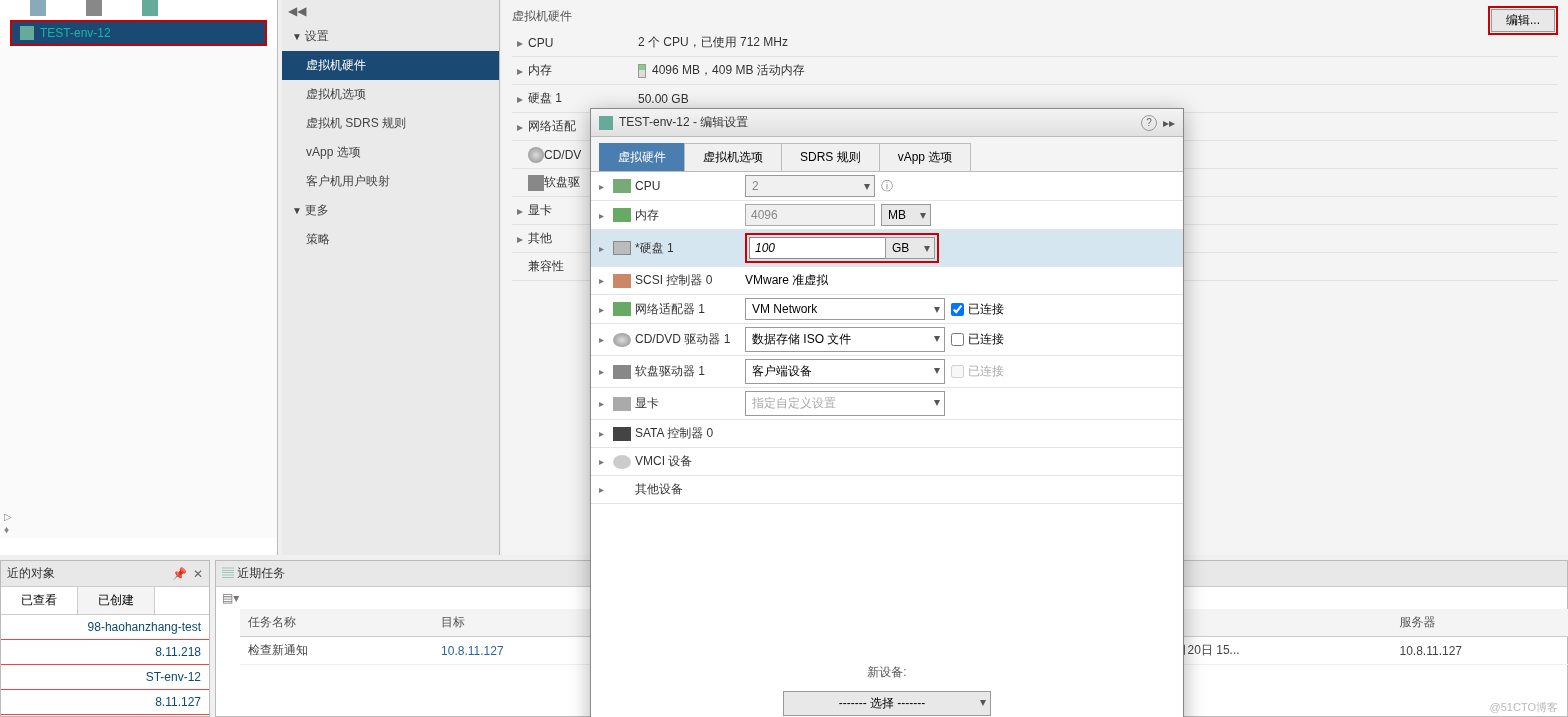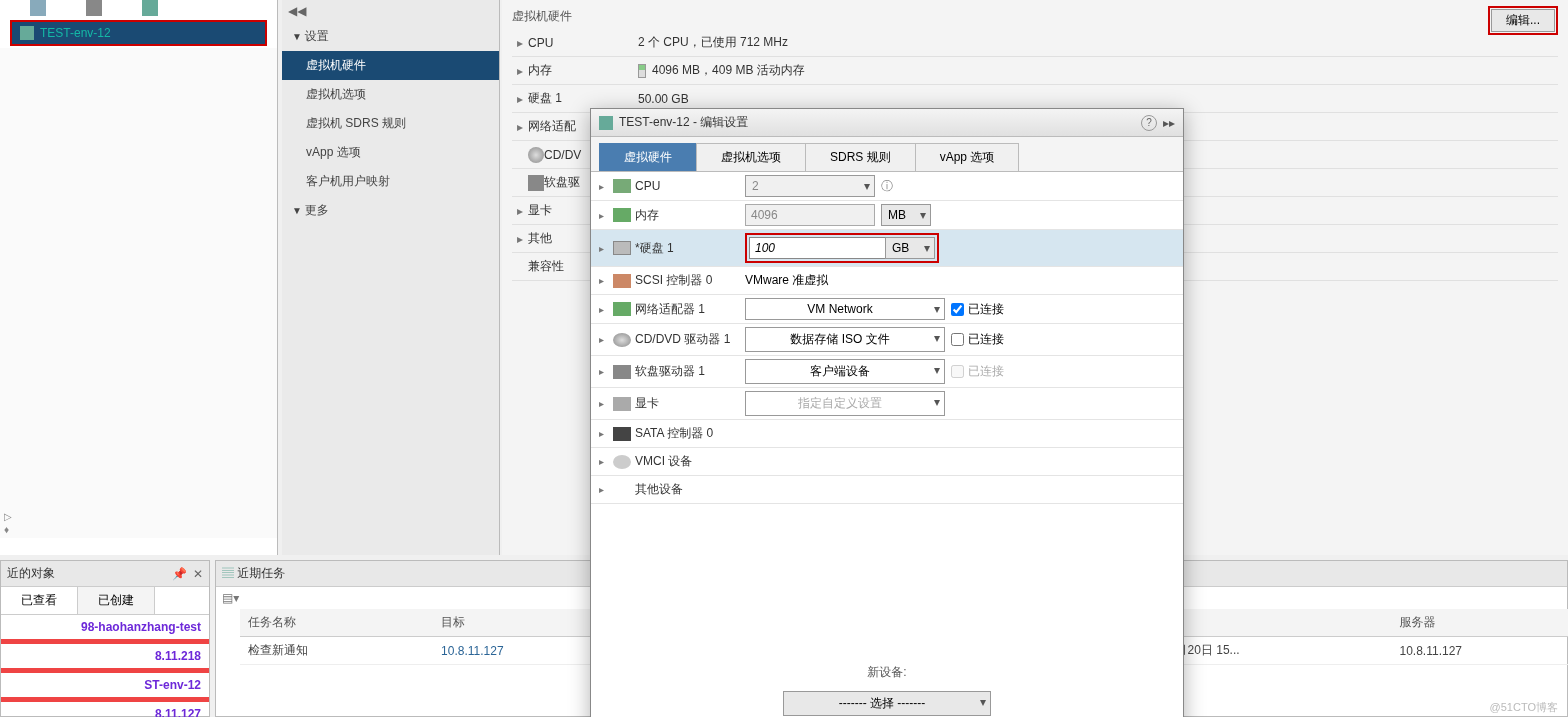--- a/index.html
+++ b/index.html
@@ -37,56 +37,56 @@
 .gear-row { float: right; display: flex; gap: 10px; align-items: center; padding-right: 10px; }
 .gear { color: #777; font-size: 14px; }
 
 
 .recent-obj { position: absolute; left: 0; top: 560px; width: 210px; height: 157px; background: #fff; border: 1px solid #bbb; text-align: right; }
 .panel-hdr { background: #e8e8e8; padding: 4px 6px; color: #333; display: flex; justify-content: space-between; align-items: center; border-bottom: 1px solid #ccc; }
 .panel-hdr .ctrls { display: flex; gap: 6px; color: #666; }
 .tabs-sm { display: flex; border-bottom: 1px solid #ccc; }
 .tab-sm { padding: 5px 20px; cursor: pointer; background: #f4f4f4; border-right: 1px solid #ccc; }
 .tab-sm.active { background: #fff; }
-.obj-list div { padding: 5px 8px; border-bottom: 5px solid #ef4444; color: #6d28d9; cursor: pointer; font-weight: bold; }
+.obj-list div { padding: 5px 8px; border-bottom: 1px solid #ef4444; color: #0c4a6e; cursor: pointer; }
 
 
 .tasks { position: absolute; left: 215px; top: 560px; right: 0; height: 157px; background: #fff; border: 1px solid #bbb; }
 .task-tb { width: 100%; border-collapse: collapse; margin-left: 24px; }
 .task-tb th { text-align: left; padding: 5px 8px; background: #f4f4f4; border-bottom: 1px solid #ccc; color: #555; font-weight: normal; }
 .task-tb td { padding: 5px 8px; border-bottom: 1px solid #eee; color: #444; }
 .task-tb td a { color: #2a6496; text-decoration: none; }
 .check { color: #2a8a2a; }
 
 
 .modal { position: absolute; left: 590px; top: 108px; width: 594px; background: #fff; border: 1px solid #888; box-shadow: 0 4px 20px rgba(0,0,0,.3); }
 .modal-title { background: linear-gradient(#f4f4f4,#e0e0e0); padding: 5px 8px; display: flex; align-items: center; gap: 6px; border-bottom: 1px solid #bbb; }
 .modal-title .vm-ic { width: 14px; height: 14px; background: #6a9; }
 .modal-title .ttl { flex: 1; color: #333; }
 .modal-title .help { width: 16px; height: 16px; border: 1px solid #999; border-radius: 50%; text-align: center; line-height: 14px; color: #666; font-size: 10px; }
 .modal-title .pop { color: #555; }
 .modal-tabs { display: flex; padding: 6px 8px 0 8px; gap: 0; background: #f4f4f4; border-bottom: 1px solid #bbb; }
-.modal-tab { padding: 5px 24px; border: 1px solid #bbb; background: #f0f0f0; cursor: pointer; margin-right: -1px; border-bottom: none; }
+.modal-tab { padding: 5px 18px; border: 1px solid #bbb; background: #f0f0f0; cursor: pointer; margin-right: -1px; border-bottom: none; }
 .modal-tab.active { background: #4a7db0; color: #fff; border-color: #4a7db0; }
 .modal-body { padding: 0; }
 .prop-row { display: flex; align-items: center; border-bottom: 1px solid #e4e4e4; padding: 3px 8px; min-height: 28px; }
 .prop-row .pexp { width: 14px; color: #777; cursor: pointer; font-size: 10px; }
 .prop-row .picon { width: 18px; height: 14px; display: inline-block; margin-right: 4px; }
 .prop-row .plabel { width: 110px; color: #333; }
 .prop-row .pctrl { flex: 1; display: flex; gap: 6px; align-items: center; }
 .prop-row.hl { background: #d6e6f0; }
 .inp { border: 1px solid #aaa; padding: 3px 5px; background: #fff; }
 .inp[disabled] { background: #f0f0f0; color: #888; }
 .spin { width: 130px; display: flex; }
 .spin input { flex: 1; border: 1px solid #888; border-right: none; padding: 3px 5px; font-style: italic; }
 .spin .spbtn { width: 16px; border: 1px solid #888; background: #e8e8e8; display: flex; flex-direction: column; }
 .spin .spbtn span { flex: 1; text-align: center; font-size: 7px; line-height: 8px; cursor: pointer; }
 .sel { border: 1px solid #999; background: #e8e8e8; padding: 3px 16px 3px 6px; position: relative; min-width: 50px; }
 .sel::after { content: "▾"; position: absolute; right: 4px; color: #555; }
-.sel.wide { min-width: 200px; background: #fff; text-align: center; }
+.sel.wide { min-width: 200px; background: #fff; }
 .hd-highlight { border: 2px solid #c00; padding: 2px; display: flex; gap: 6px; }
 .info-ic { color: #888; }
 .chk { display: flex; align-items: center; gap: 4px; }
 .chk input { margin: 0; }
 .newdev { padding: 10px; text-align: center; display: flex; justify-content: center; gap: 10px; align-items: center; flex-direction: column; }
 .newdev .lbl { color: #555; }
 .newdev .sel { width: 208px; text-align: center; }
 .newdev .addbtn { padding: 3px 14px; border: 1px solid #bbb; background: #f0f0f0; color: #aaa; }
 .modal-footer { border-top: 1px solid #ccc; padding: 8px 10px; display: flex; align-items: center; }
 .modal-footer .compat { flex: 1; color: #555; }
@@ -132,20 +132,21 @@
 
 <div class="mid-panel">
   <div class="mid-collapse">◀◀</div>
   <div class="sect-hdr">设置</div>
   <div class="nav-item active">虚拟机硬件</div>
   <div class="nav-item">虚拟机选项</div>
   <div class="nav-item">虚拟机 SDRS 规则</div>
   <div class="nav-item">vApp 选项</div>
   <div class="nav-item">客户机用户映射</div>
   <div class="sect-hdr">更多</div>
+  <div class="nav-item">策略</div>
 </div>
 
 <div class="main-panel">
   <div class="main-title">虚拟机硬件</div>
   <div class="edit-btn-wrap">
     <button class="edit-btn">编辑...</button>
   </div>
   <div class="hw-row">
     <span class="exp">▸</span>
     <span class="label">CPU</span>

